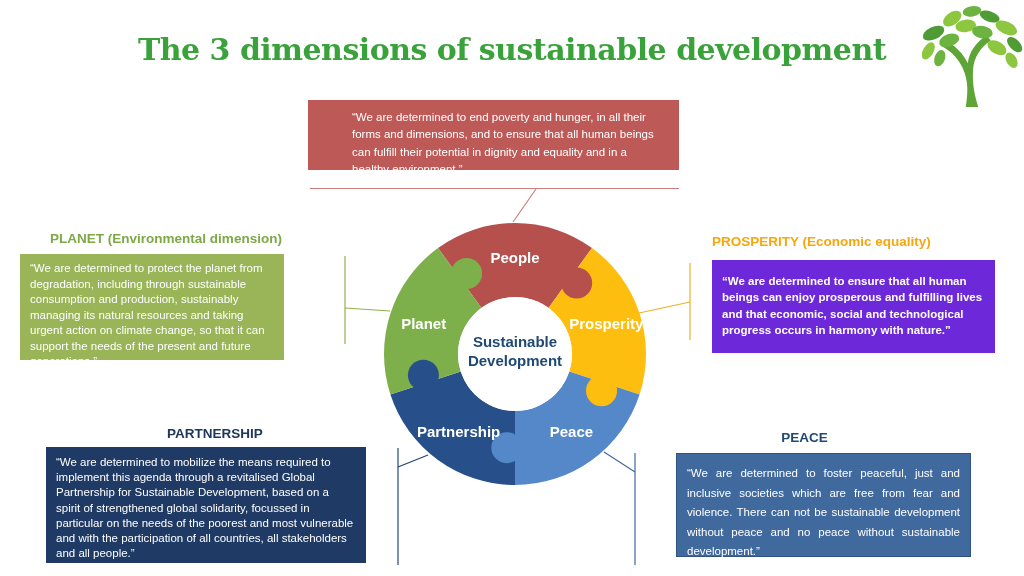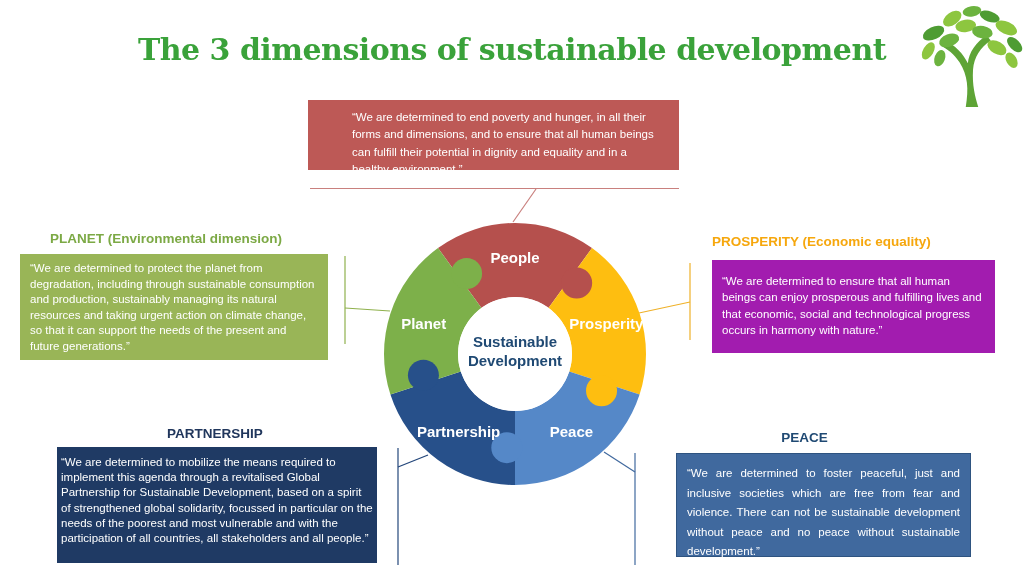--- a/index.html
+++ b/index.html
@@ -15,25 +15,25 @@
   .sec-heading{
     font-weight:700;font-size:13.5px;white-space:nowrap;
   }
   .sec-heading.centered{white-space:normal;text-align:center;}
   .quote-box{
     color:#ffffff;font-size:11.5px;box-sizing:border-box;
   }
   #people-heading{left:317px;top:78px;}
   #people-box{left:308px;top:100px;width:371px;height:70px;padding:9px 12px;line-height:1.5;}
   #planet-heading{left:20px;top:231px;width:292px;}
-  #planet-box{left:20px;top:254px;width:308px;height:106px;padding:7px 10px;line-height:1.35;}
+  #planet-box{left:20px;top:254px;width:264px;height:106px;padding:7px 10px;line-height:1.35;}
   #prosperity-heading{left:712px;top:234px;}
   #prosperity-box{left:712px;top:260px;width:283px;height:93px;padding:13px 10px;line-height:1.43;}
   #partnership-heading{left:55px;top:426px;width:320px;}
-  #partnership-box{left:57px;top:447px;width:320px;height:116px;padding:8px 4px;line-height:1.32;}
+  #partnership-box{left:46px;top:447px;width:320px;height:116px;padding:8px 10px;line-height:1.32;}
   #peace-heading{left:657px;top:430px;width:295px;}
   #peace-box{left:676px;top:453px;width:295px;height:104px;padding:10px 10px;line-height:1.7;text-align:justify;border:1px solid #2E5380;}
   #callouts{left:0;top:0;pointer-events:none;}
   #wheel{left:384px;top:223px;}
   #wheel text{font-family:"Liberation Sans",sans-serif;}
   #tree-logo{left:920px;top:3px;}
 </style>
 </head>
 <body>
 
@@ -74,21 +74,21 @@
       <polyline points="604,452 635,472" style="stroke: rgb(64, 105, 158);"></polyline>
     </g>
   </svg>
 
   <div id="people-box" class="abs quote-box" style="background: rgb(189, 89, 86); color: rgb(255, 255, 255); padding-left: 44px;">“We are determined to end poverty and hunger, in all their forms and dimensions, and to ensure that all human beings can fulfill their potential in dignity and equality and in a healthy environment.”</div>
 
   <div id="planet-heading" class="abs sec-heading centered" style="color: rgb(124, 169, 69);">PLANET (Environmental dimension)</div>
   <div id="planet-box" class="abs quote-box" style="background: rgb(153, 181, 87); color: rgb(255, 255, 255);">“We are determined to protect the planet from degradation, including through sustainable consumption and production, sustainably managing its natural resources and taking urgent action on climate change, so that it can support the needs of the present and future generations.”</div>
 
   <div id="prosperity-heading" class="abs sec-heading" style="color: rgb(246, 167, 13);">PROSPERITY (Economic equality)</div>
-  <div id="prosperity-box" class="abs quote-box" style="background: #a21caf; color: rgb(255, 255, 255);">“We are determined to ensure that all human beings can enjoy prosperous and fulfilling lives and that economic, social and technological progress occurs in harmony with nature.”</div>
+  <div id="prosperity-box" class="abs quote-box" style="background: #6d28d9; color: rgb(255, 255, 255); font-weight: bold;">“We are determined to ensure that all human beings can enjoy prosperous and fulfilling lives and that economic, social and technological progress occurs in harmony with nature.”</div>
 
   <div id="partnership-heading" class="abs sec-heading centered" style="color: rgb(32, 54, 92);">PARTNERSHIP</div>
   <div id="partnership-box" class="abs quote-box" style="background: rgb(31, 58, 100); color: rgb(255, 255, 255);">“We are determined to mobilize the means required to implement this agenda through a revitalised Global Partnership for Sustainable Development, based on a spirit of strengthened global solidarity, focussed in particular on the needs of the poorest and most vulnerable and with the participation of all countries, all stakeholders and all people.”</div>
 
   <div id="peace-heading" class="abs sec-heading centered" style="color: rgb(31, 73, 115);">PEACE</div>
   <div id="peace-box" class="abs quote-box" style="background: rgb(64, 105, 158); color: rgb(255, 255, 255);">“We are determined to foster peaceful, just and inclusive societies which are free from fear and violence. There can not be sustainable development without peace and no peace without sustainable development.”</div>
 
   <svg id="wheel" class="abs" width="262" height="262" viewBox="0 0 262 262">
       <path d="M54.00013194968602,25.018773736881883 A131,131 0 0 1 207.99986805031398,25.018773736881883 L164.50375938067097,84.88603132062799 A57,57 0 0 0 97.49624061932903,84.88603132062799 Z" fill="#B5504D"></path>
       <path d="M207.99986805031398,25.018773736881883 A131,131 0 0 1 255.58840363466513,171.48122626311812 L185.21022142882376,148.613968679372 A57,57 0 0 0 164.50375938067097,84.88603132062799 Z" fill="#FEBE10"></path>

